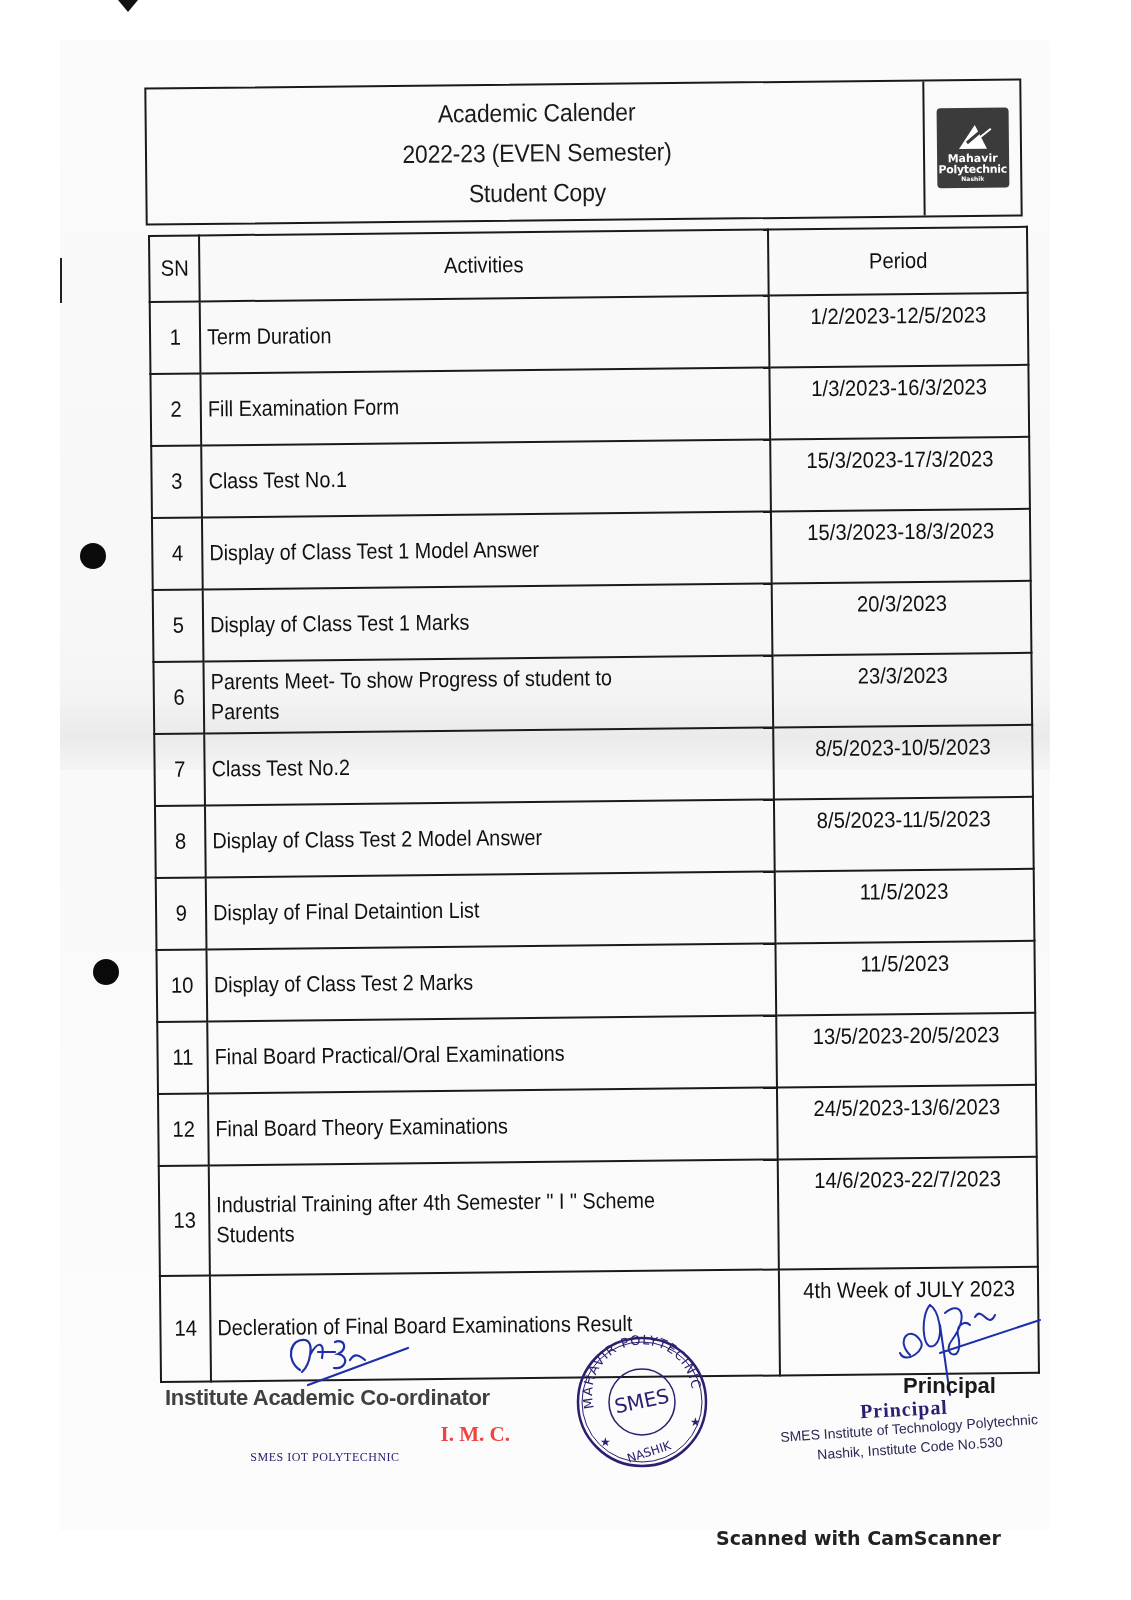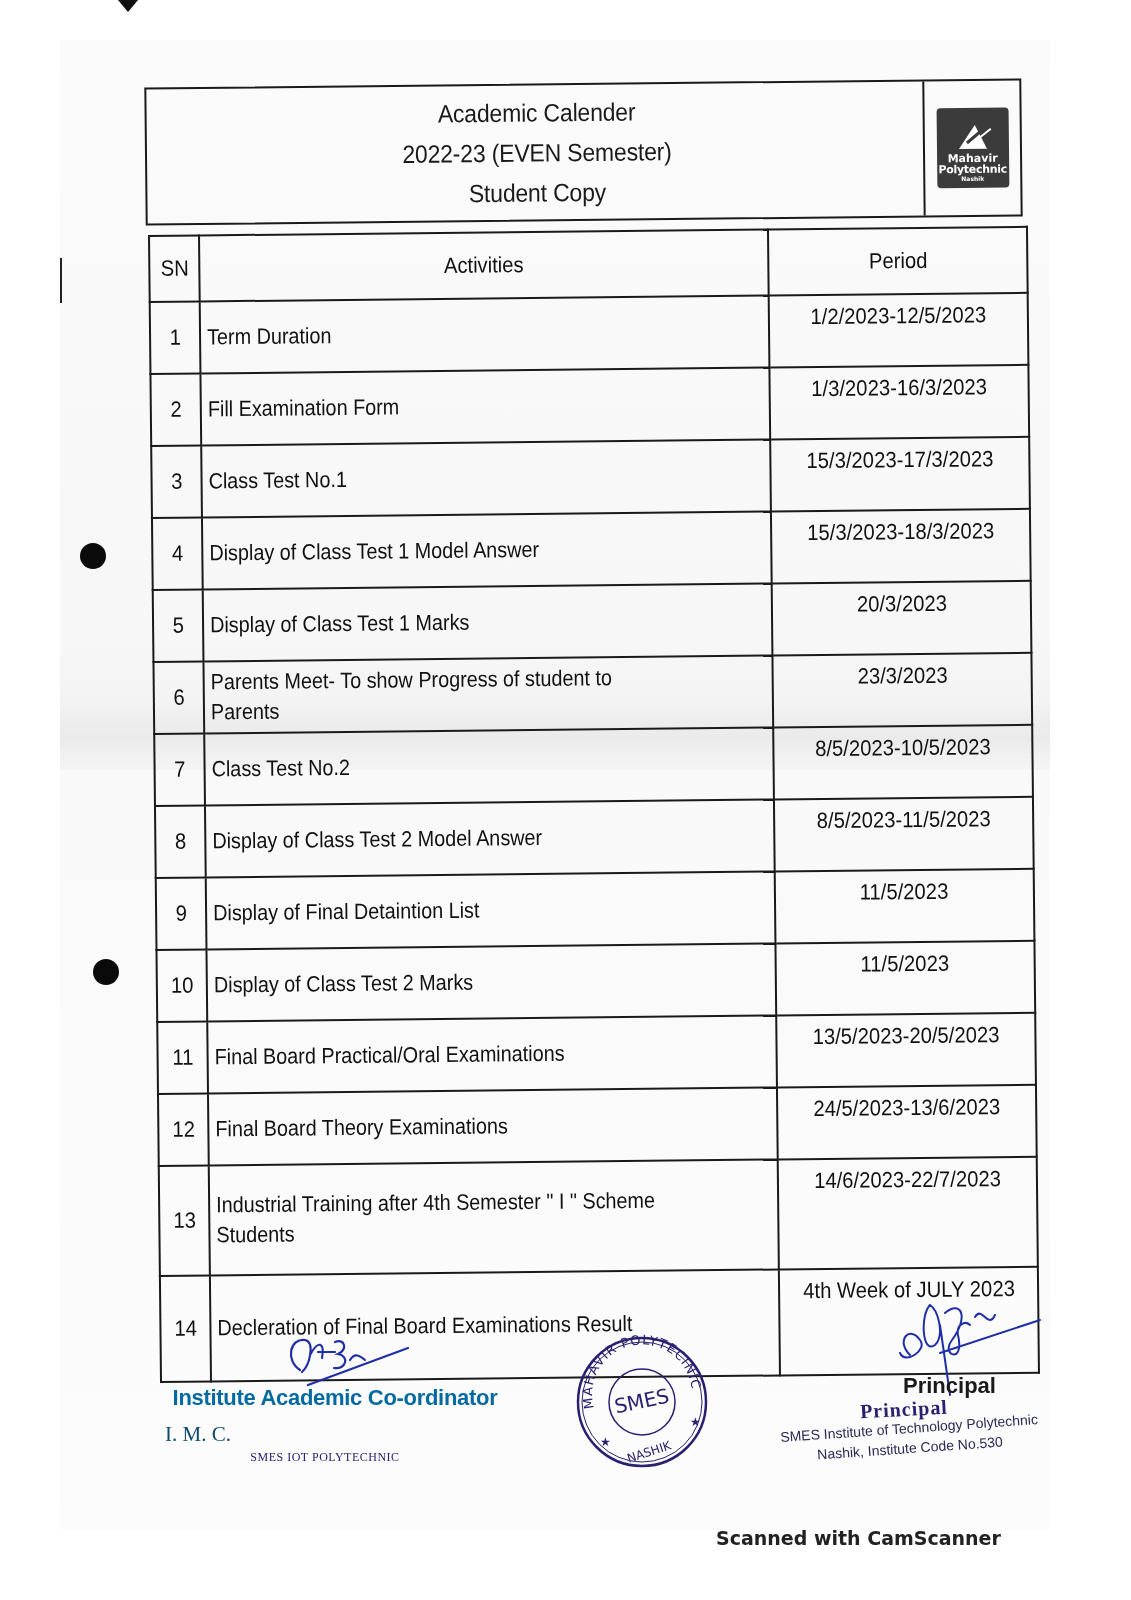--- a/index.html
+++ b/index.html
@@ -60,22 +60,22 @@
   table.cal tr.tall td { height:96px; }
   table.cal tr.tall2 td { height:100px; }
   .cond { display:inline-block; transform:scaleX(0.9); transform-origin:0 50%; white-space:nowrap; }
   .cond-c { display:inline-block; transform:scaleX(0.92); transform-origin:50% 50%; white-space:nowrap; }
   .act .wrap { display:block; transform:scaleX(0.9); transform-origin:0 50%; line-height:30px; width:540px; }
 
   .sign-left {
     position:absolute; left:165px; top:1330px; width:340px; text-align:center;
   }
   .sig1 { position:absolute; left:115px; top:0; }
-  .coord-title { position:absolute; left:0; top:55px; width:340px; font-size:22px; font-weight:bold; color:#0369a1; letter-spacing:-0.3px; white-space:nowrap; text-align:center; }
-  .imc { position:absolute; left:0; top:92px; width:345px; font-family:"Liberation Serif", serif; font-weight:normal; font-size:21px; color:#0c4a6e; text-align:left; }
+  .coord-title { position:absolute; left:0; top:55px; width:340px; font-size:22px; font-weight:bold; color:#404040; letter-spacing:-0.3px; white-space:nowrap; text-align:left; }
+  .imc { position:absolute; left:0; top:92px; width:345px; font-family:"Liberation Serif", serif; font-weight:bold; font-size:21px; color:#ef4444; text-align:right; }
   .smes-iot { position:absolute; left:0; top:120px; width:250px; left:35px; font-family:"Liberation Serif", serif; font-size:12px; color:#2a2070; letter-spacing:0.5px; text-align:center; white-space:nowrap; }
 
   .stamp { position:absolute; left:572px; top:1328px; width:140px; height:145px; }
 
   .sign-right { position:absolute; left:775px; top:1290px; width:280px; height:190px;text-align:center; }
   .sig2 { position:absolute; left:115px; top:5px; }
   .princ-title { position:absolute; left:128px; top:83px; font-size:22px; font-weight:bold; color:#1a1a1a; }
   .princ-stamp { position:absolute; left:85px; top:108px; font-family:"Liberation Serif", serif; font-weight:bold; font-size:20px; color:#2a2070; letter-spacing:1px; transform:rotate(-3deg); }
   .princ-inst { position:absolute; left:5px; top:130px; font-size:14px; color:#2a2a55; transform:rotate(-4deg); white-space:nowrap; }
   .princ-code { position:absolute; left:42px; top:150px; font-size:14px; color:#2a2a55; transform:rotate(-4deg); white-space:nowrap; }

